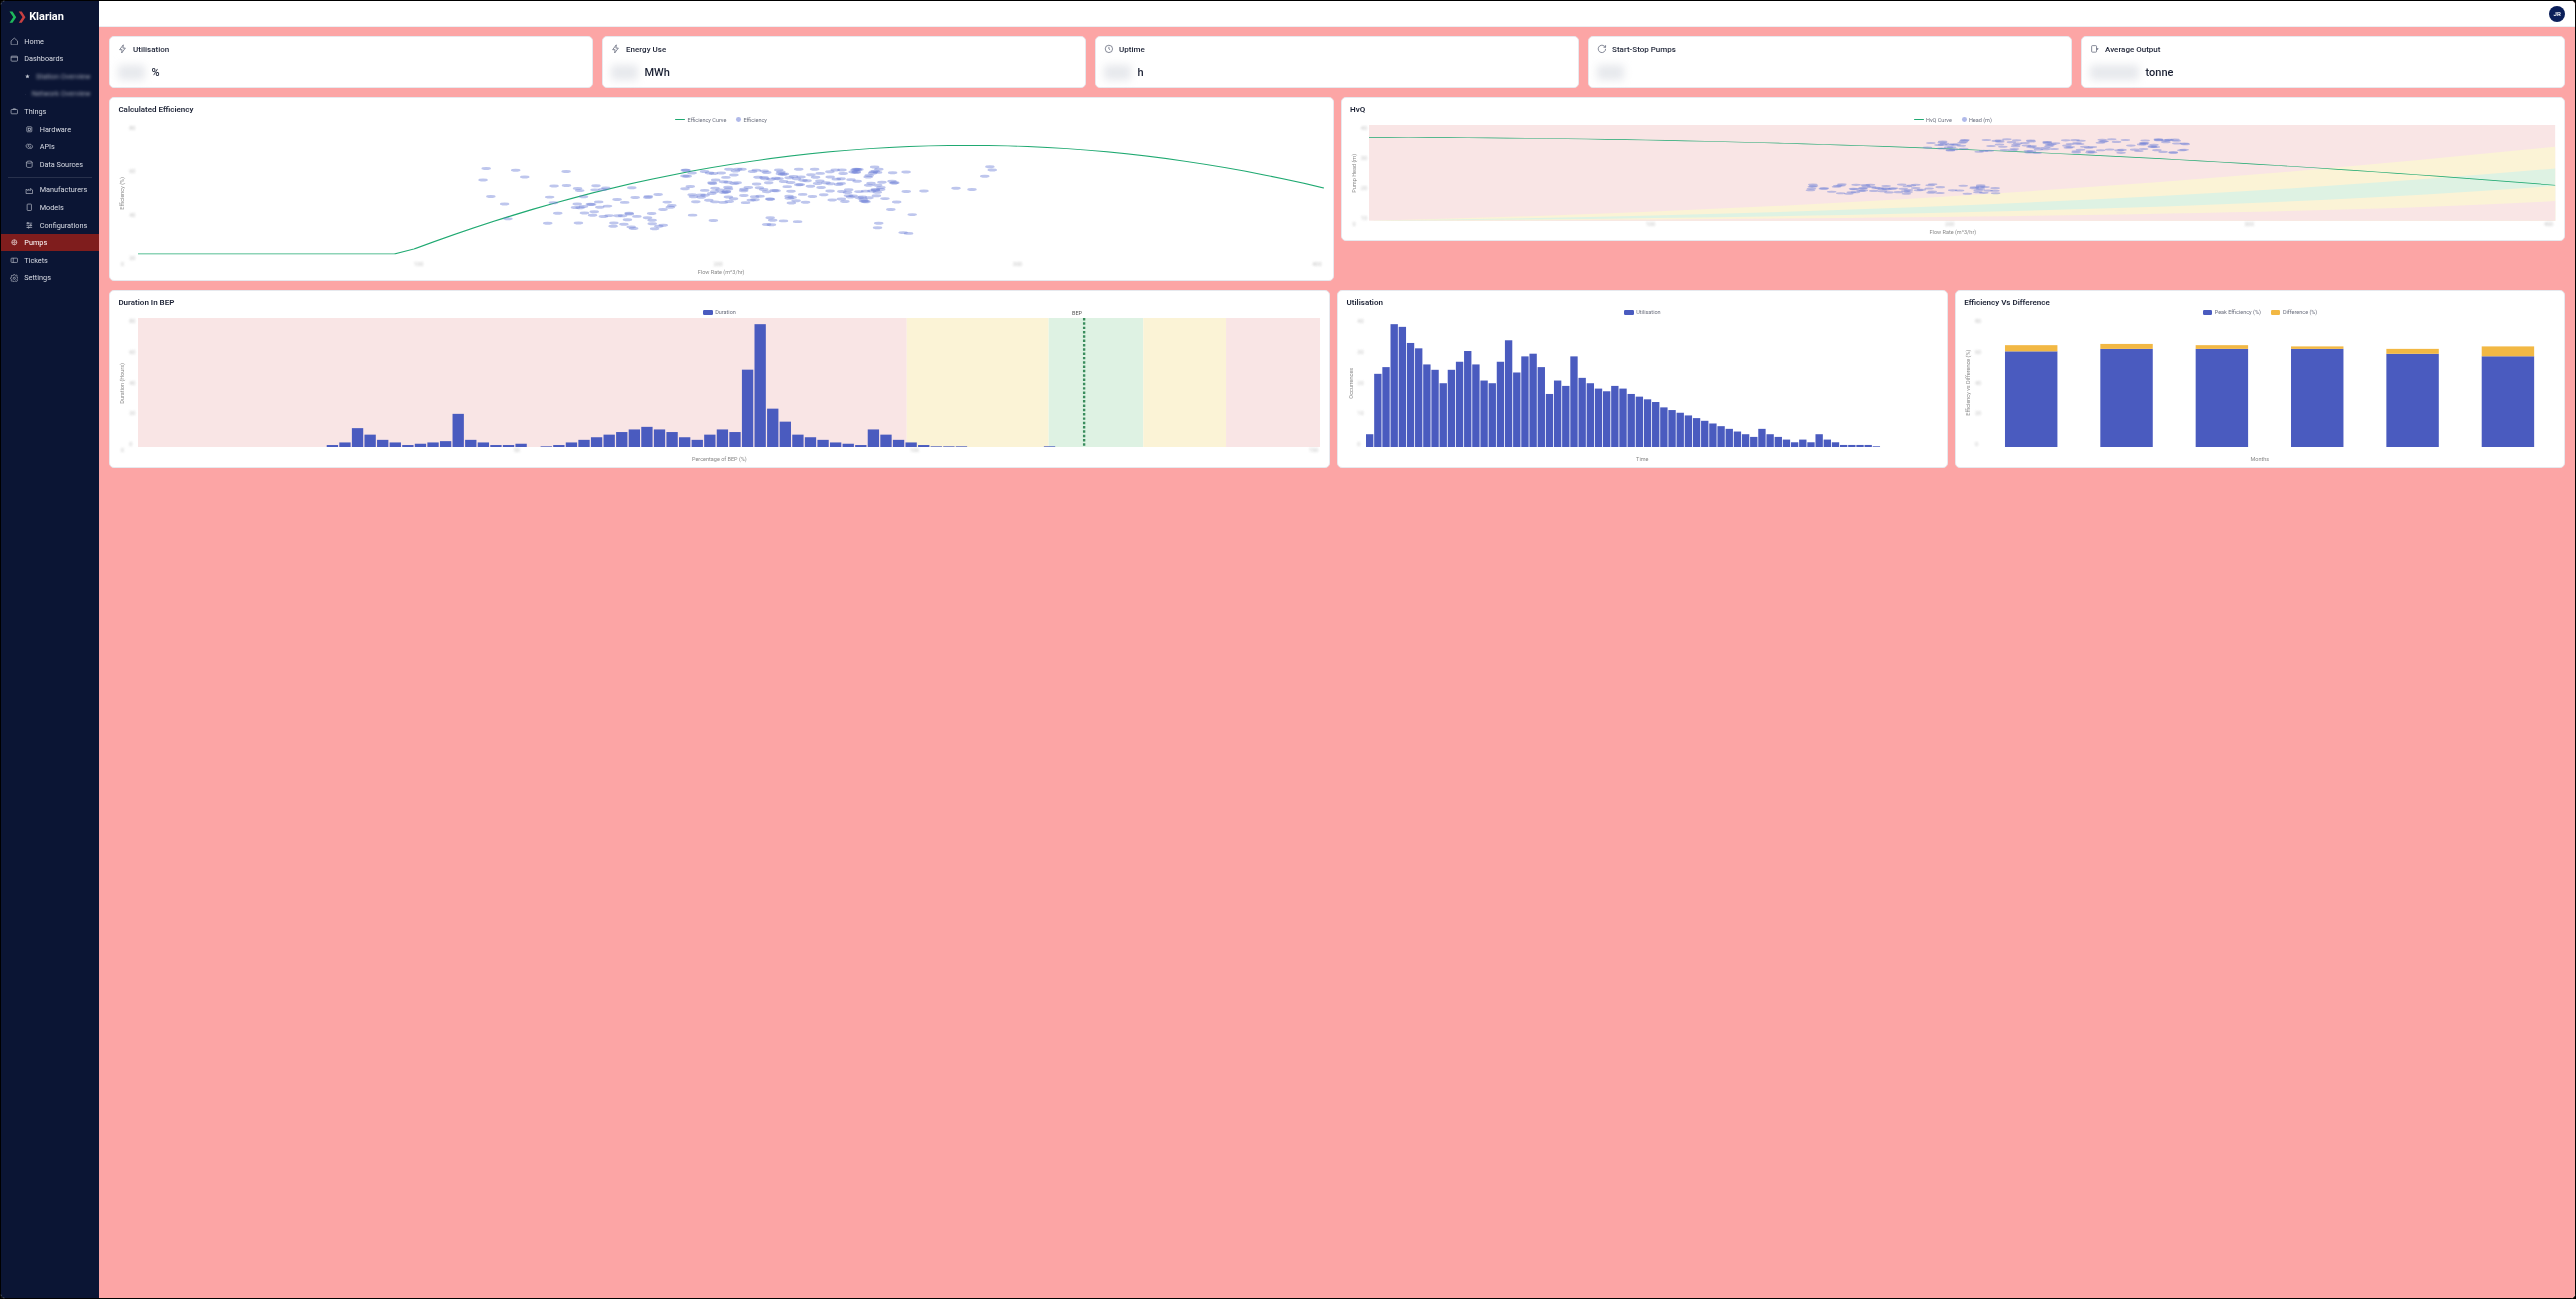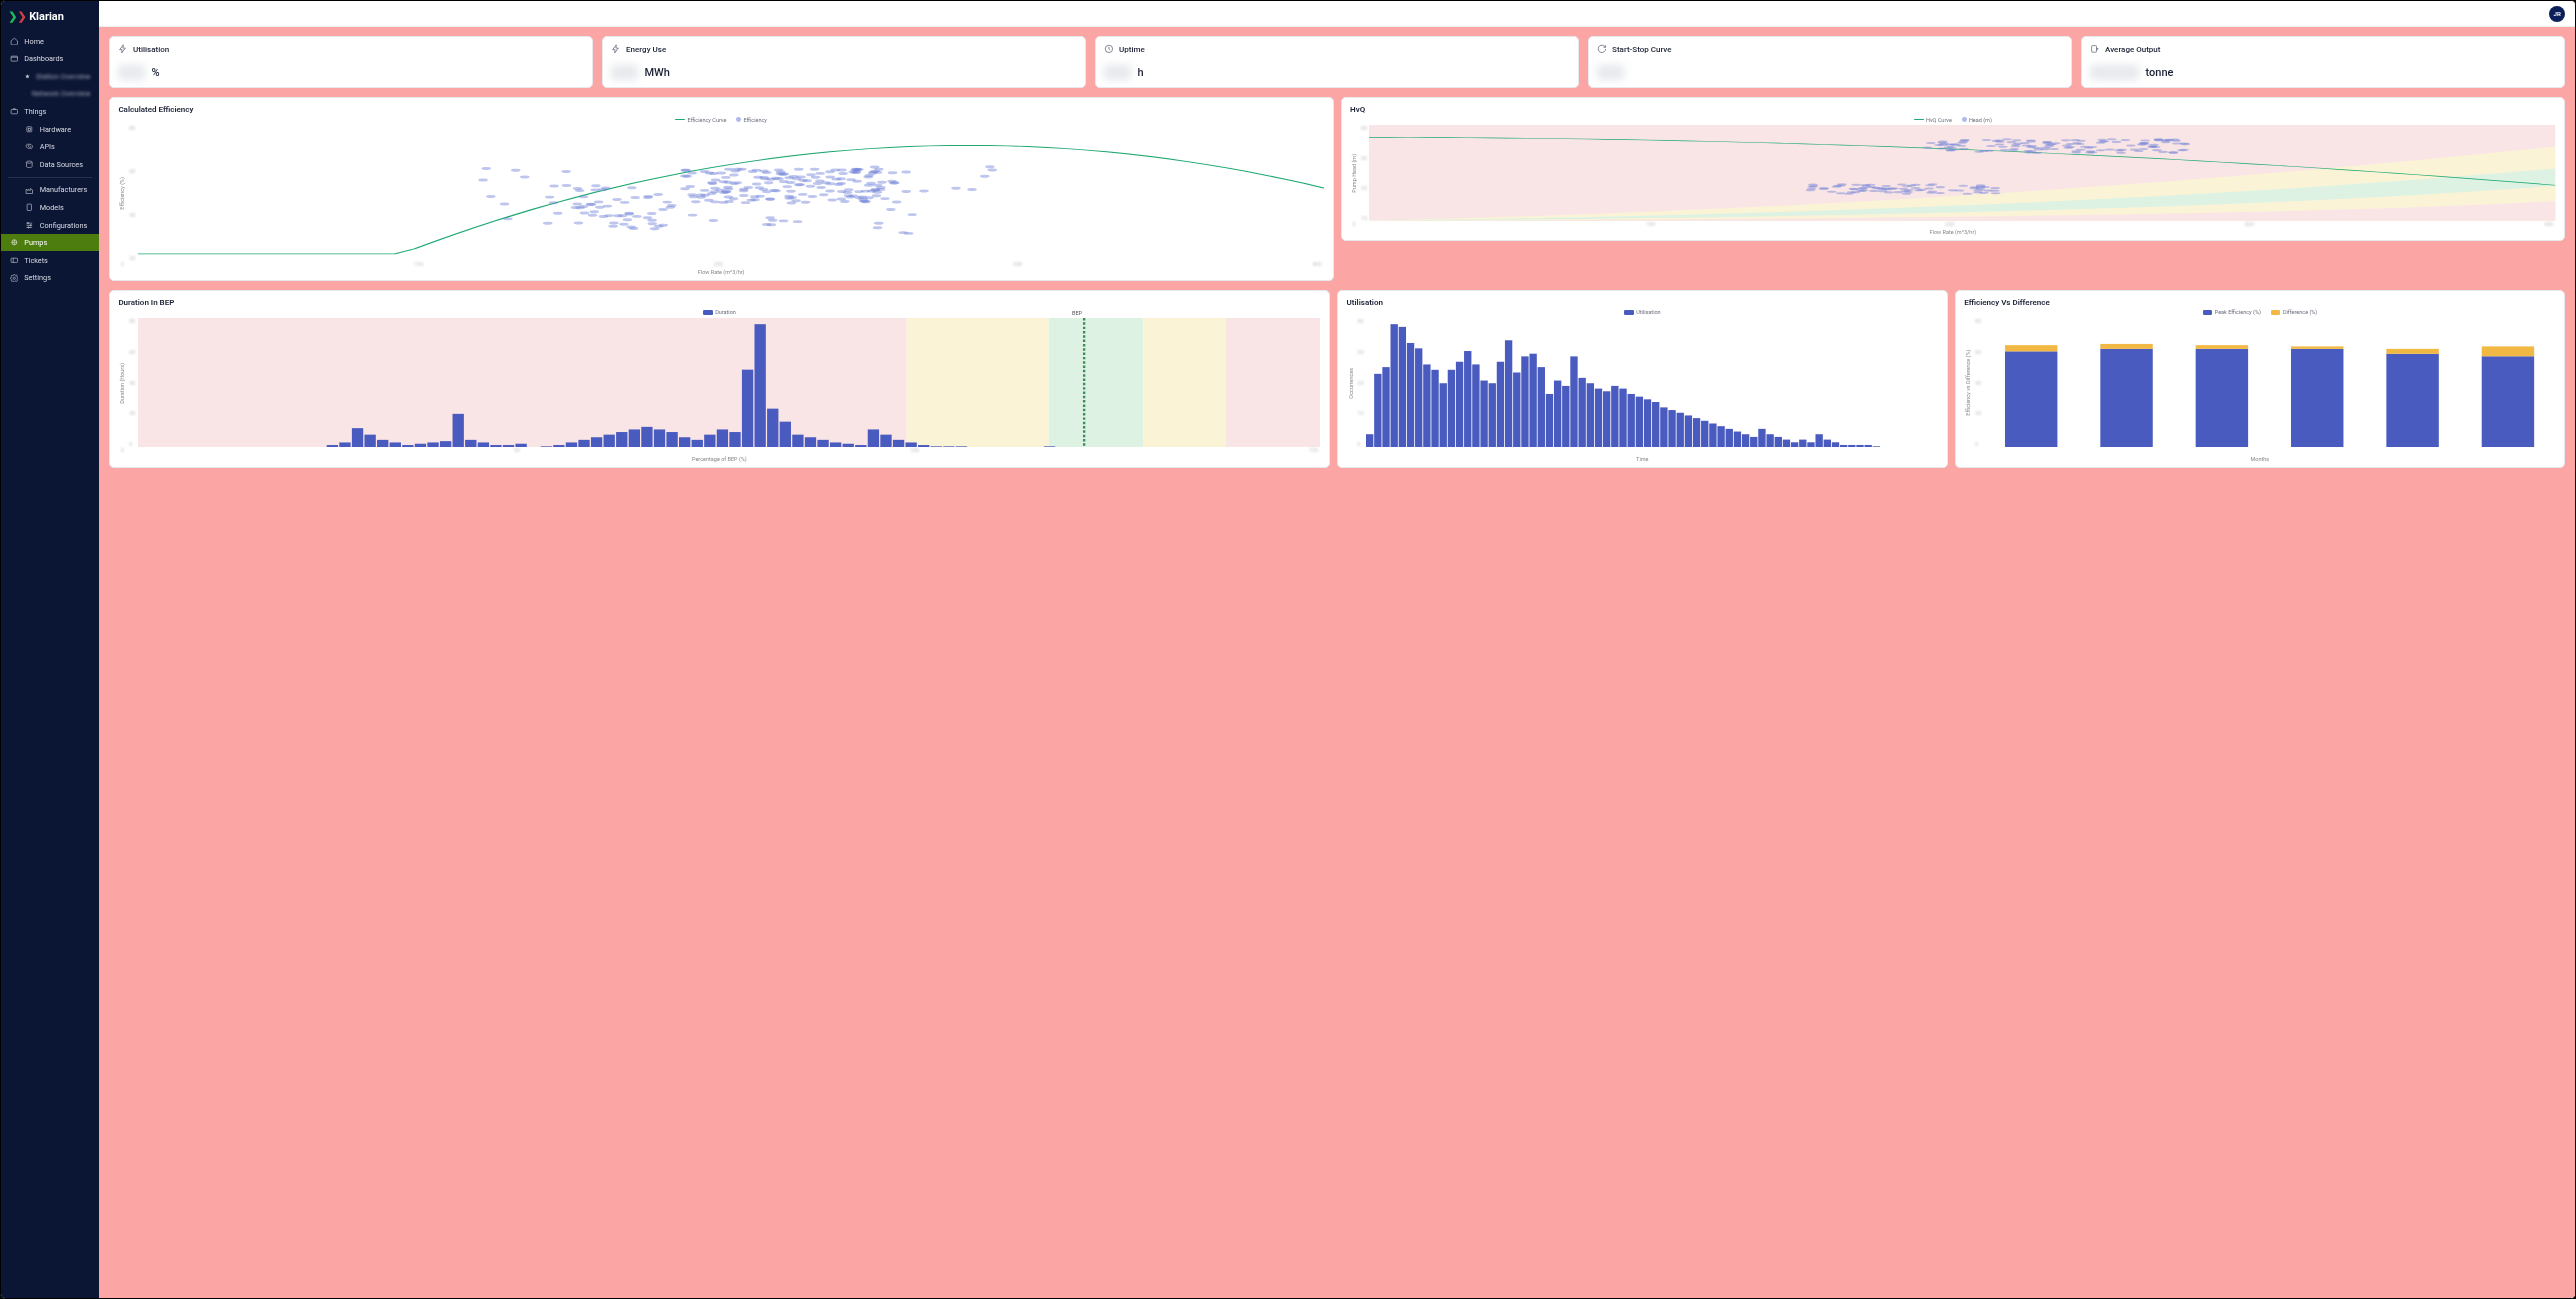--- a/index.html
+++ b/index.html
@@ -44,21 +44,21 @@
   .logo-mark span:last-child { color: #c84042; }
   .nav { display: flex; flex-direction: column; }
   .nav-item {
     display: flex;
     align-items: center;
     gap: 6.1px;
     padding: 4.3px 8.6px;
     cursor: pointer;
     color: #d9dce5;
   }
-  .nav-item.active { background: #4d7c0f; color: #fff; }
+  .nav-item.active { background: #7f1d1d; color: #fff; }
   .nav-item.sub { padding-left: 24px; }
   .nav-item.sub.obscured .label {
     filter: blur(1.8px);
     opacity: 0.7;
   }
   .nav-divider {
     height: 0.6px;
     background: rgba(255,255,255,0.12);
     margin: 3.7px 7.3px;
   }
@@ -399,21 +399,21 @@
               <span class="num"></span>
               <span class="unit">h</span>
             </div>
         </div>
         <div class="kpi-card">
           <div class="kpi-title">
             <span><svg viewBox="0 0 24 24" fill="none" stroke-width="1.8">
                   <path d="M21 12a9 9 0 1 1-3-6.7L21 8"></path>
                   <path d="M21 3v5h-5"></path>
                 </svg></span>
-            <span>Start-Stop Curve</span>
+            <span>Start-Stop Pumps</span>
           </div>
           <div class="kpi-value">
               <span class="num"></span>
               <span class="unit"></span>
             </div>
         </div>
         <div class="kpi-card">
           <div class="kpi-title">
             <span><svg viewBox="0 0 24 24" fill="none" stroke-width="1.8">
                   <rect x="4" y="4" width="12" height="16" rx="2"></rect>

